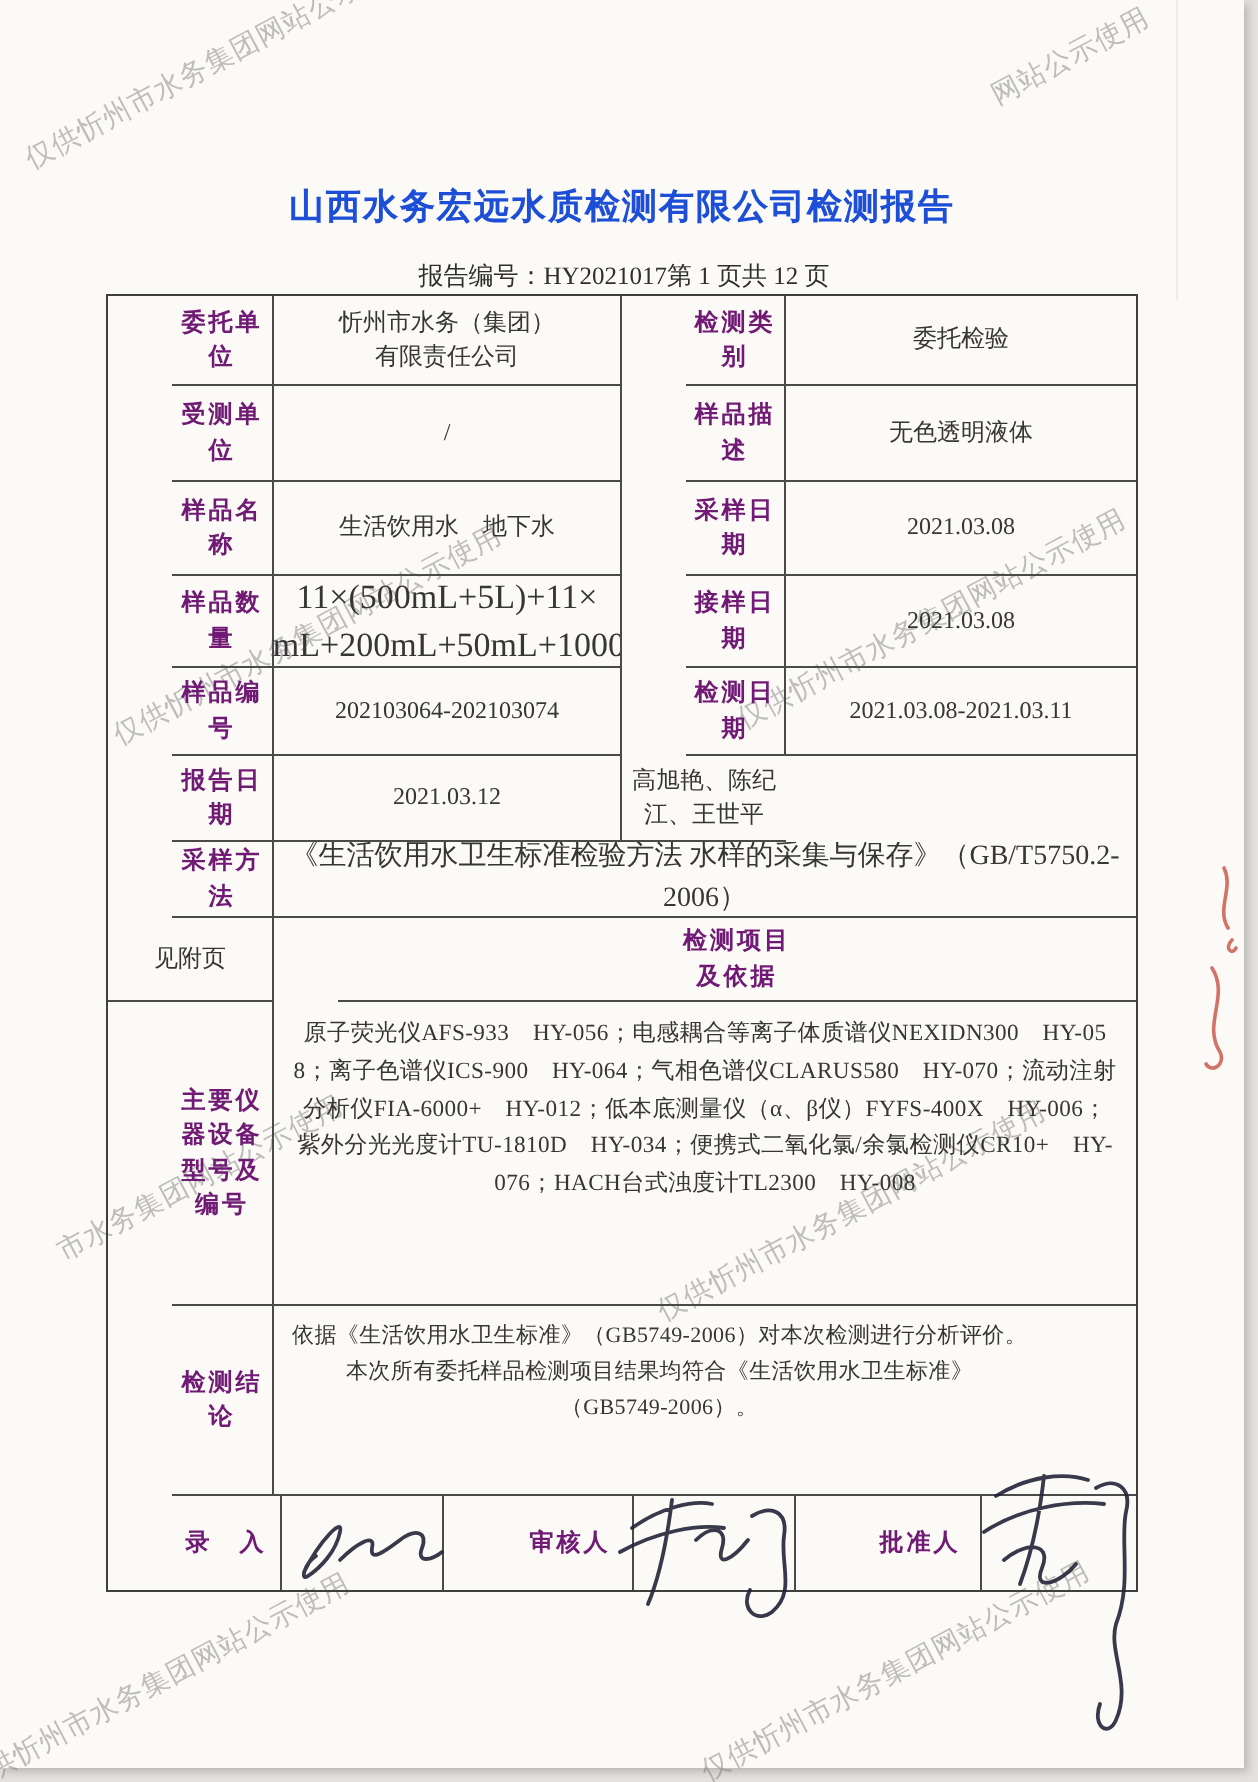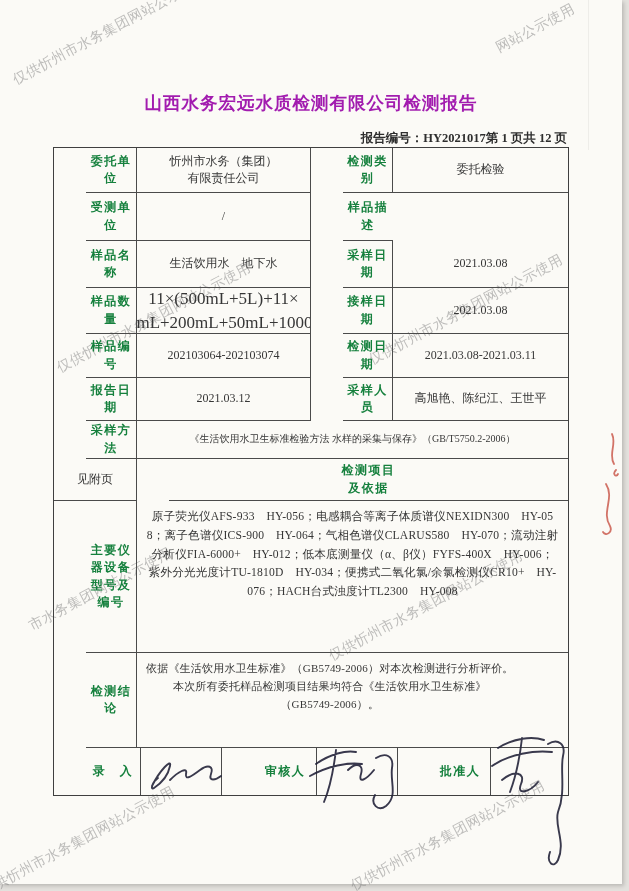--- a/index.html
+++ b/index.html
@@ -18,26 +18,26 @@
     box-shadow:2px 2px 4px rgba(0,0,0,.18);
   }
   .scan-edge{
     position:absolute;left:588px;top:0;width:1px;height:150px;
     background:rgba(0,0,0,.05);
   }
   
   .doc-title{
     position:absolute;left:0;top:91px;width:622px;
     text-align:center;font-family:"Liberation Sans","DejaVu Sans",sans-serif;
-    font-size:17.5px;font-weight:bold;color:#a21caf;letter-spacing:1px;
+    font-size:17.5px;font-weight:bold;color:#1d4ed8;letter-spacing:1px;
   }
   .meta-line{
     position:absolute;top:130px;left:57px;width:510px;
-    font-size:12.5px;font-weight:bold;color:#2e2e2e;
-    display:flex;justify-content:flex-end;
+    font-size:12.5px;font-weight:normal;color:#2e2e2e;
+    display:flex;justify-content:center;
   }
   
   .report-table{
     position:absolute;left:53px;top:147px;width:514px;
     border:1.5px solid #3f3f3f;color:#303030;
     box-sizing:content-box;
   }
   .trow{display:grid;box-sizing:border-box;}
   .trow.pair{grid-template-columns:83px 174px 82px 175px;}
   .trow.full{grid-template-columns:83px 431px;}
@@ -45,29 +45,29 @@
   .tcell{
     box-sizing:border-box;
     border-right:1px solid #4a4a4a;border-bottom:1px solid #4a4a4a;
     display:flex;align-items:center;justify-content:center;
     text-align:center;padding:2px 4px;
     font-size:12px;line-height:1.45;white-space:pre-line;
     overflow:hidden;
   }
   .trow .tcell:last-child{border-right:none;}
   .trow:last-child .tcell{border-bottom:none;text-align:center;}
-  .lbl{font-weight:bold;letter-spacing:1.5px;color:#15803d;margin-left:32px;}
+  .lbl{font-weight:bold;letter-spacing:1.5px;color:#701a75;margin-left:32px;}
   .val{color:#363636;}
   .val.small{font-size:17px;line-height:1.4;}
   .val.lefttop{
     align-items:flex-start;justify-content:flex-start;text-align:center;
     padding:7px 9px;font-size:11.6px;line-height:1.62;
     word-break:break-all;letter-spacing:.2px;
   }
-  .val.method{font-size:10px;letter-spacing:0;}
+  .val.method{font-size:14px;letter-spacing:0;}
   
   .wm{
     position:absolute;white-space:nowrap;
     font-family:"Liberation Sans","DejaVu Sans",sans-serif;
     font-size:14px;letter-spacing:.5px;color:rgba(128,128,128,.5);
     transform:rotate(-28deg);transform-origin:left center;
     pointer-events:none;
   }
   svg.overlay{position:absolute;left:0;top:0;pointer-events:none;}
 </style>
@@ -100,20 +100,21 @@
       <div class="tcell val">忻州市水务（集团）
 有限责任公司</div>
       <div class="tcell lbl">检测类别</div>
       <div class="tcell val">委托检验</div>
     </div>
 
     <div class="trow pair" style="height:48px">
       <div class="tcell lbl">受测单位</div>
       <div class="tcell val">/</div>
       <div class="tcell lbl">样品描述</div>
+      <div class="tcell val">无色透明液体</div>
     </div>
 
     <div class="trow pair" style="height:47px">
       <div class="tcell lbl">样品名称</div>
       <div class="tcell val">生活饮用水　地下水</div>
       <div class="tcell lbl">采样日期</div>
       <div class="tcell val">2021.03.08</div>
     </div>
 
     <div class="trow pair" style="height:46px">
@@ -127,21 +128,20 @@
     <div class="trow pair" style="height:44px">
       <div class="tcell lbl">样品编号</div>
       <div class="tcell val">202103064-202103074</div>
       <div class="tcell lbl">检测日期</div>
       <div class="tcell val">2021.03.08-2021.03.11</div>
     </div>
 
     <div class="trow pair" style="height:43px">
       <div class="tcell lbl">报告日期</div>
       <div class="tcell val">2021.03.12</div>
-      <div class="tcell lbl">采样人员</div>
       <div class="tcell val">高旭艳、陈纪江、王世平</div>
     </div>
 
     <div class="trow full" style="height:38px">
       <div class="tcell lbl">采样方法</div>
       <div class="tcell val method">《生活饮用水卫生标准检验方法 水样的采集与保存》（GB/T5750.2-2006）</div>
     </div>
 
     <div class="trow full" style="height:42px">
       <div class="tcell val">见附页</div>

